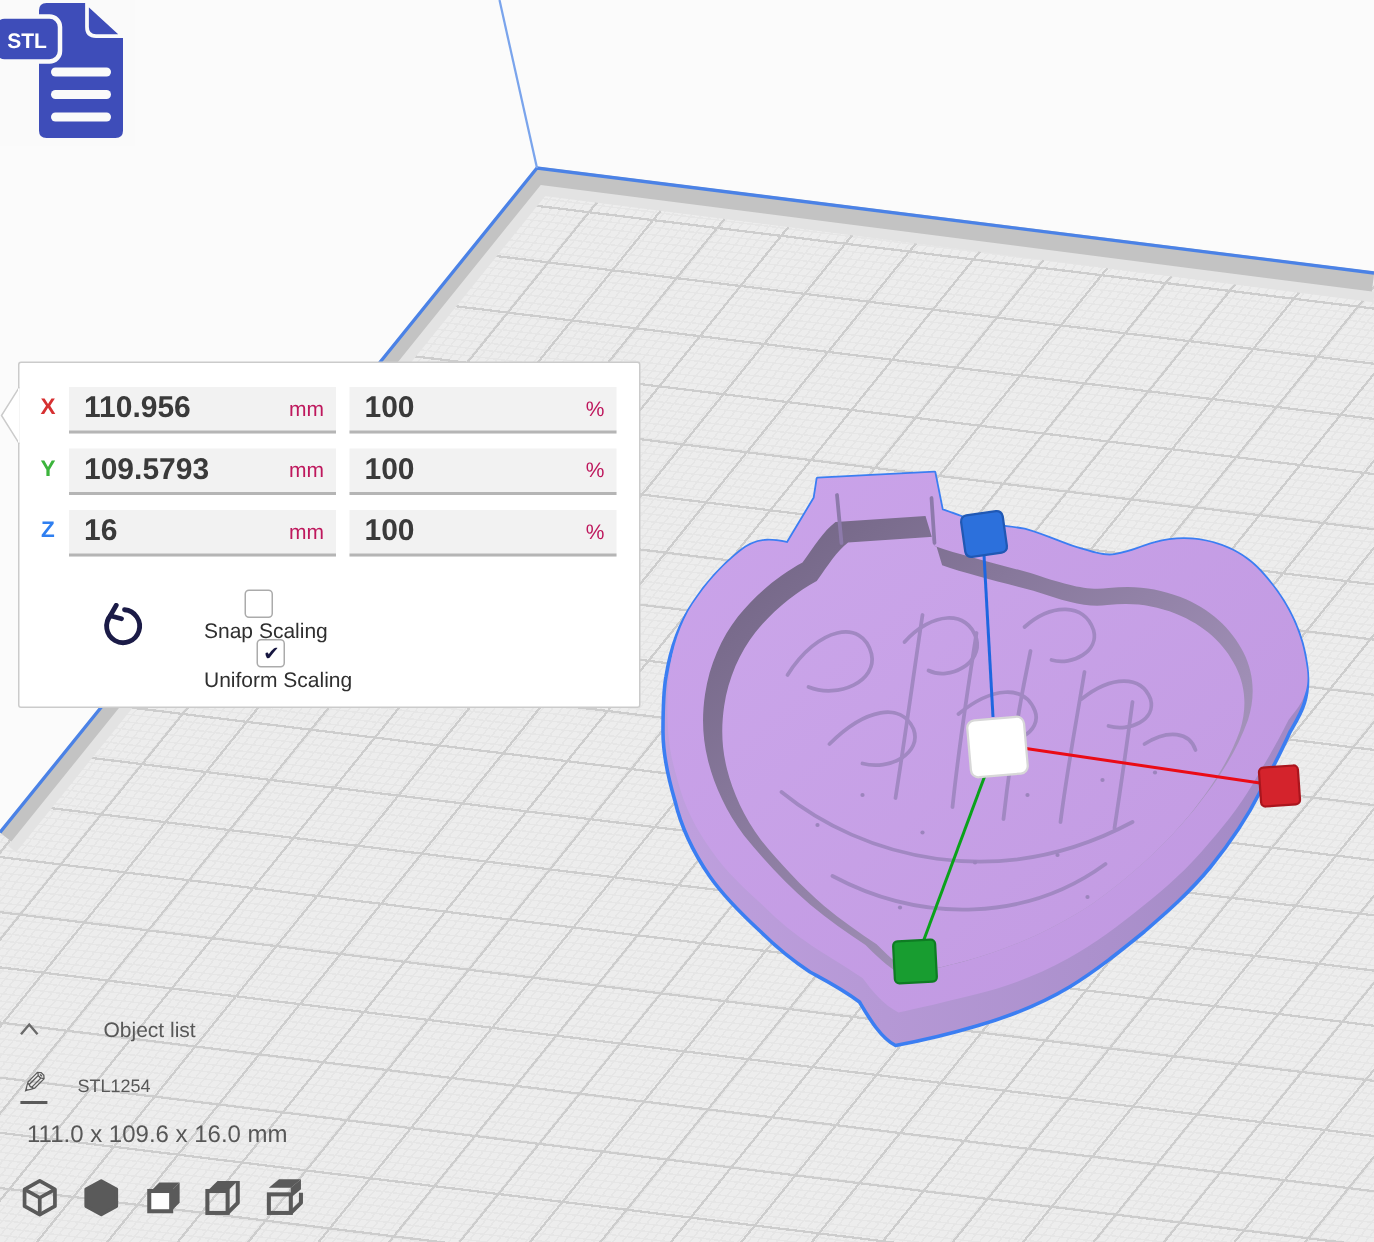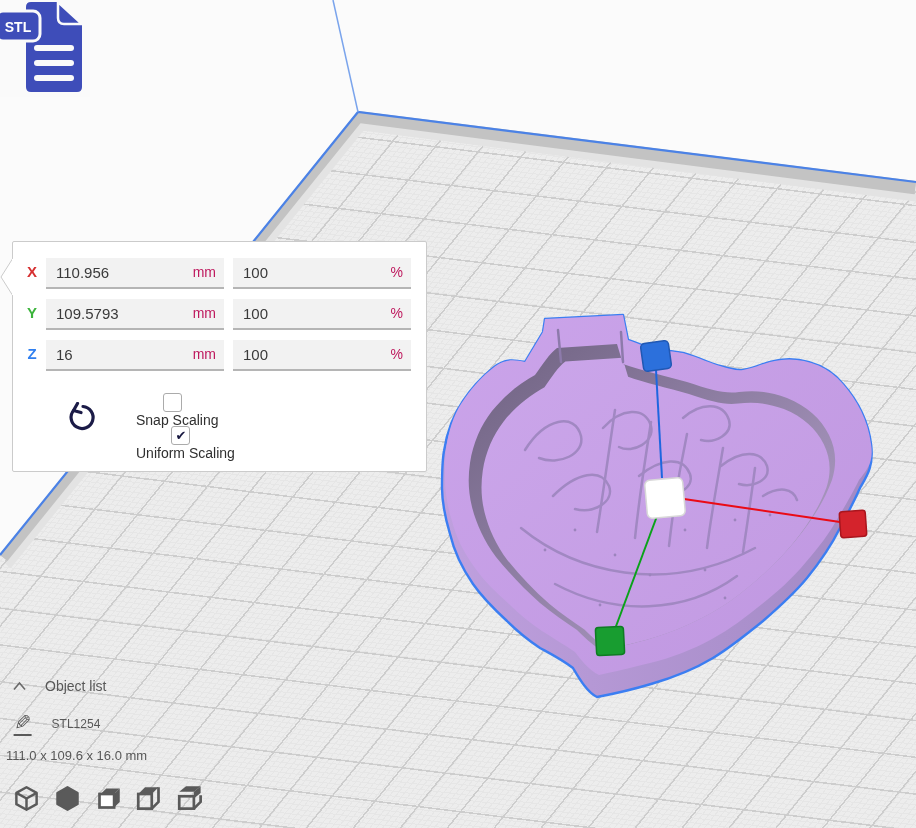--- a/index.html
+++ b/index.html
@@ -28,39 +28,39 @@
   #panel-arrow svg{display:block;}
   .srow{position:absolute;left:0;width:100%;height:31px;}
   .srow-x{top:16px;} .srow-y{top:57px;} .srow-z{top:98px;}
   .axis-letter{position:absolute;left:8px;top:5px;width:22px;text-align:center;
     font-size:15px;font-weight:bold;}
   .axis-x{color:#d63031;} .axis-y{color:#3cb43c;} .axis-z{color:#2f7ff0;}
   .sfield{position:absolute;top:0;height:29px;background:#f2f2f2;border-bottom:2px solid #b5b5b5;}
   .sfield.mm{left:33px;width:178px;}
   .sfield.pct{left:220px;width:178px;}
   .sfield input{background:transparent;border:none;width:100%;height:100%;
-    font-family:"Liberation Sans",sans-serif;font-size:15px;color:#3a3a3a;
-    padding:0 34px 0 10px;box-sizing:border-box;outline:none;}
+    font-family:"Liberation Sans",sans-serif;font-size:20px;color:#3a3a3a;
+    padding:0 34px 0 10px;box-sizing:border-box;outline:none;font-weight:bold;}
   .sfield .unit{position:absolute;right:8px;top:6px;color:#be185d;font-size:14px;pointer-events:none;}
   .chk-row{position:absolute;left:114px;display:flex;align-items:center;cursor:pointer;flex-direction:column;}
   .chk-row.snap{top:151px;} .chk-row.uniform{top:184px;}
   .chk-box{width:19px;height:19px;background:#fff;border:1.5px solid #ababab;border-radius:3px;
     box-sizing:border-box;display:flex;align-items:center;justify-content:center;
     font-size:13px;color:#16163f;line-height:1;}
   .chk-label{margin-left:9px;font-size:14px;color:#2f2f2f;}
   #reset-btn{position:absolute;left:51px;top:160px;width:32px;height:34px;cursor:pointer;}
 
   
-  #objlist-header{position:absolute;left:12px;top:678px;display:flex;align-items:center;cursor:pointer;}
+  #objlist-header{position:absolute;left:12px;top:678px;display:flex;align-items:center;cursor:pointer;gap:24px;}
   #objlist-header .hdr-label{margin-left:18px;font-size:14px;color:#585858;}
   #objlist-item{position:absolute;left:14px;top:712px;display:flex;align-items:center;cursor:pointer;}
   #objlist-item .pencil{font-size:21px;color:#5a5a5a;transform:scaleX(-1);display:inline-block;
     border-bottom:2px solid #5a5a5a;line-height:22px;}
   #objlist-item .item-label{margin-left:20px;font-size:12px;color:#585858;}
-  #objlist-dims{position:absolute;left:6px;top:748px;font-size:13px;color:#575757;}
+  #objlist-dims{position:absolute;left:18px;top:748px;font-size:16px;color:#575757;}
 
   
   #view-toolbar{position:absolute;left:12px;top:784px;display:flex;gap:13px;}
   .vt-btn{width:28px;height:28px;cursor:pointer;display:flex;align-items:center;justify-content:center;}
 </style>
 </head>
 <body>
 
 <div id="app">
 

